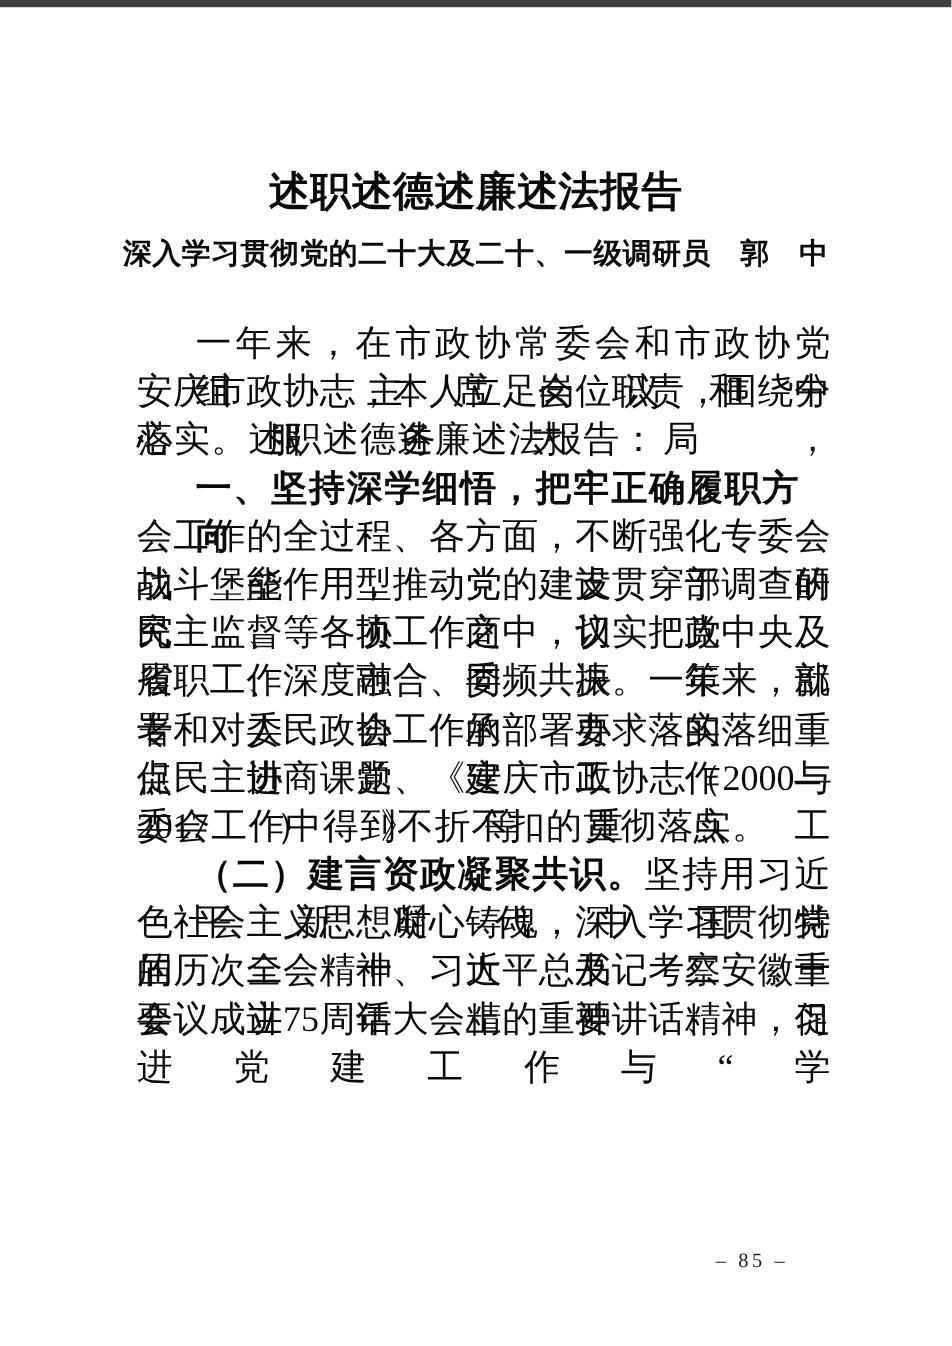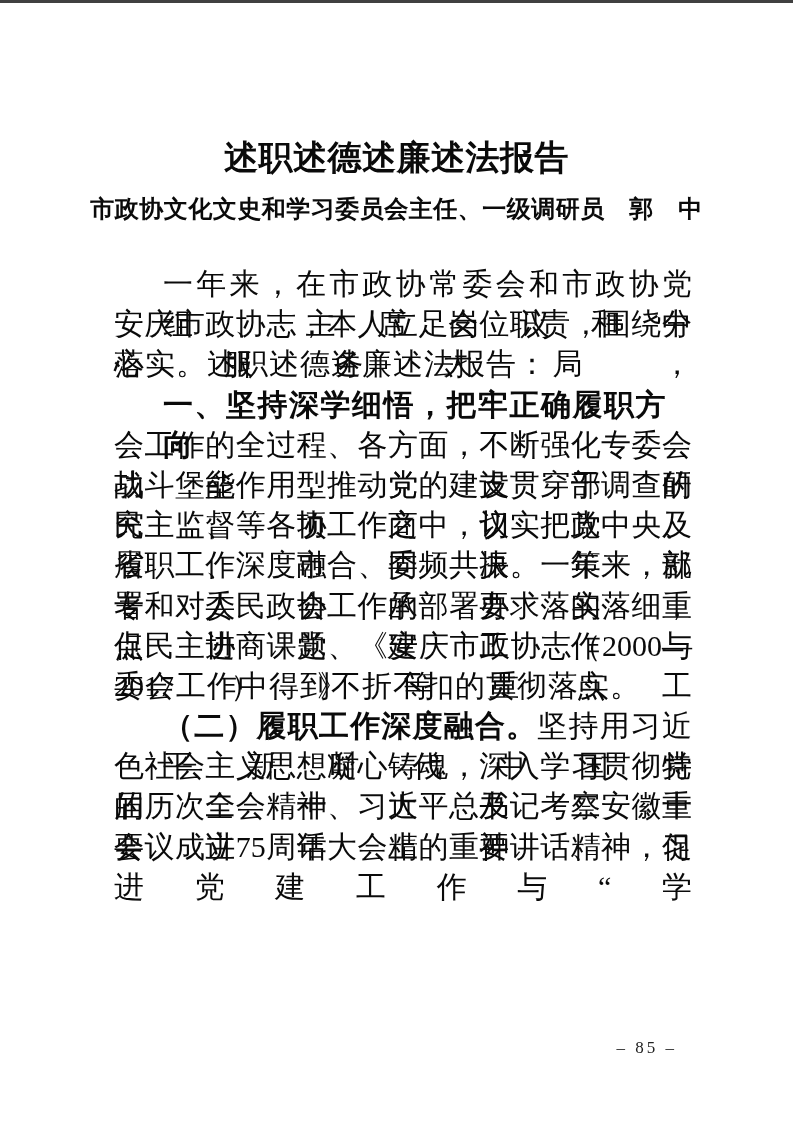--- a/index.html
+++ b/index.html
@@ -8,21 +8,21 @@
     background: #ffffff;
   }
   .page {
     position: relative;
     width: 793px;
     height: 1122px;
     background: #ffffff;
     color: #0a0a0a;
     font-family: "Liberation Serif", "DejaVu Serif", serif;
     overflow: hidden;
-    border-top: 3px solid #404040;
+    border-top: 6px solid #404040;
     box-sizing: border-box;
   }
   .doc-title {
     position: absolute;
     top: 131px;
     left: 0;
     width: 100%;
     text-align: center;
     font-size: 34px;
     line-height: 48px;
@@ -66,44 +66,44 @@
     font-weight: bold;
     font-family: "Liberation Sans", "DejaVu Sans", sans-serif;
     letter-spacing: 1.5px;
   }
   .bold-lead {
     font-weight: bold;
   }
   .page-number {
     position: absolute;
     top: 1033px;
-    right: 116px;
+    right: 136px;
     font-size: 17px;
     line-height: 24px;
     letter-spacing: 3px;
     color: #222;
   }
 </style>
 </head>
 <body>
 
 <div class="page">
   <div class="doc-title">述职述德述廉述法报告</div>
-  <div class="doc-subtitle">市政协文化文史和学习委员会主任、一级调研员　郭　中</div>
+  <div class="doc-subtitle">深入学习贯彻党的二十大及二十、一级调研员　郭　中</div>
   <div class="doc-body">
       <div class="line indent fill"><span>一年来，在市政协常委会和市政协党组、主席会议和分</span></div>
       <div class="line fill"><span>安庆市政协志，本人立足岗位职责，围绕中心服务大局，</span></div>
       <div class="line"><span>落实。述职述德述廉述法报告：</span></div>
       <div class="line indent heading"><span>一、坚持深学细悟，把牢正确履职方向</span></div>
       <div class="line fill"><span>会工作的全过程、各方面，不断强化专委会功能型党支部的</span></div>
       <div class="line fill"><span>战斗堡垒作用，推动党的建设贯穿于调查研究、协商议政、</span></div>
       <div class="line fill"><span>民主监督等各项工作之中，切实把党中央及省、市委决策部</span></div>
       <div class="line fill"><span>履职工作深度融合、同频共振。一年来，就专委会承办的重</span></div>
       <div class="line fill"><span>署和对人民政协工作的部署要求落实落细，促进党建工作与</span></div>
       <div class="line fill"><span>点民主协商课题、《安庆市政协志（2000—2017）》等重点工</span></div>
       <div class="line"><span>委会工作中得到不折不扣的贯彻落实。</span></div>
-      <div class="line indent fill"><span class="bold-lead">（二）履职工作深度融合。</span><span>坚持用习近平新时代中国特</span></div>
+      <div class="line indent fill"><span class="bold-lead">（二）建言资政凝聚共识。</span><span>坚持用习近平新时代中国特</span></div>
       <div class="line fill"><span>色社会主义思想凝心铸魂，深入学习贯彻党的二十大及二十</span></div>
       <div class="line fill"><span>届历次全会精神、习近平总书记考察安徽重要讲话精神、习</span></div>
       <div class="line fill"><span>会议成立75周年大会上的重要讲话精神，促进党建工作与“学</span></div>
     </div>
   <div class="page-number">– 85 –</div>
 </div>
 
 </body></html>

